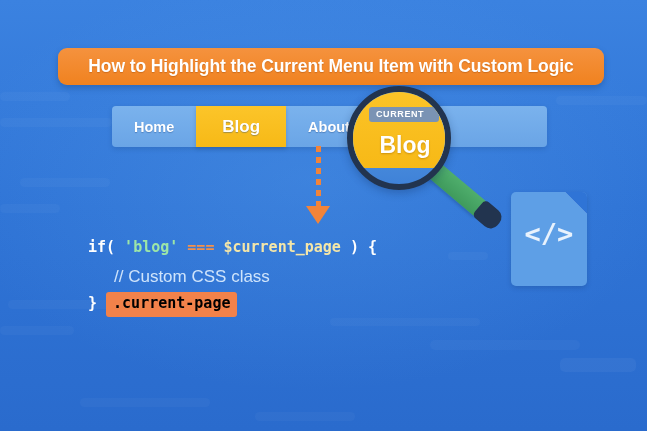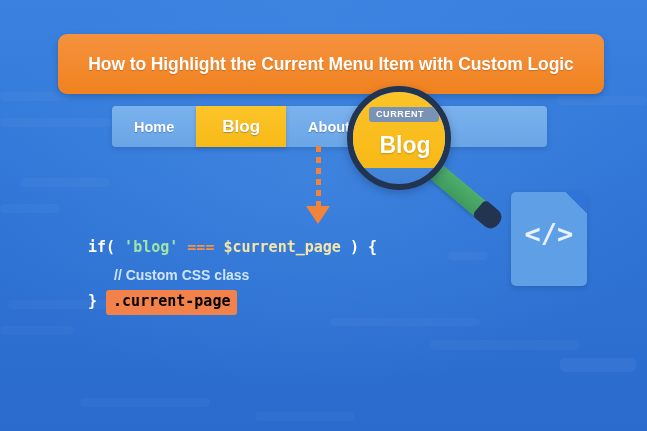--- a/index.html
+++ b/index.html
@@ -26,23 +26,23 @@
     border-radius: 5px;
     pointer-events: none;
   }
   .bgbar.soft { background: rgba(255,255,255,0.045); }
   .bgbar.softer { background: rgba(255,255,255,0.032); }
 
   
   #title-banner {
     position: absolute;
     left: 58px;
-    top: 34px;
+    top: 48px;
     width: 546px;
-    height: 60px;
+    height: 37px;
     background: linear-gradient(180deg, #f5923e 0%, #f0821f 100%);
     border-radius: 9px;
     box-shadow: 0 3px 6px rgba(16,48,95,0.28);
     display: flex;
     align-items: center;
     justify-content: center;
   }
   #title-banner .txt {
     color: #ffffff;
     font-size: 17.5px;
@@ -214,21 +214,21 @@
     font-size: 15px;
     line-height: 1.0;
   }
   .code-line { display: block; white-space: nowrap; margin-bottom: 13px; }
   .code-line.l2 { padding-left: 26px; margin-bottom: 11px; }
   .tok { font-weight: bold; }
   .tok-plain   { color: #ffffff; }
   .tok-string  { color: #9ce6a8; }
   .tok-op      { color: #f2914d; }
   .tok-var     { color: #f4e6a8; }
-  .tok-comment { color: #cfe4fb; font-family: "Liberation Sans", sans-serif; font-weight: bold; font-size: 14px; }
+  .tok-comment { color: #cfe4fb; font-family: "Liberation Sans", sans-serif; font-weight: normal; font-size: 17px; }
   .tok-hl {
     color: #000000;
     background: #f2824a;
     padding: 2px 7px 5px 7px;
     border-radius: 3px;
   }
 
   
   #css-file-icon {
     position: absolute;

